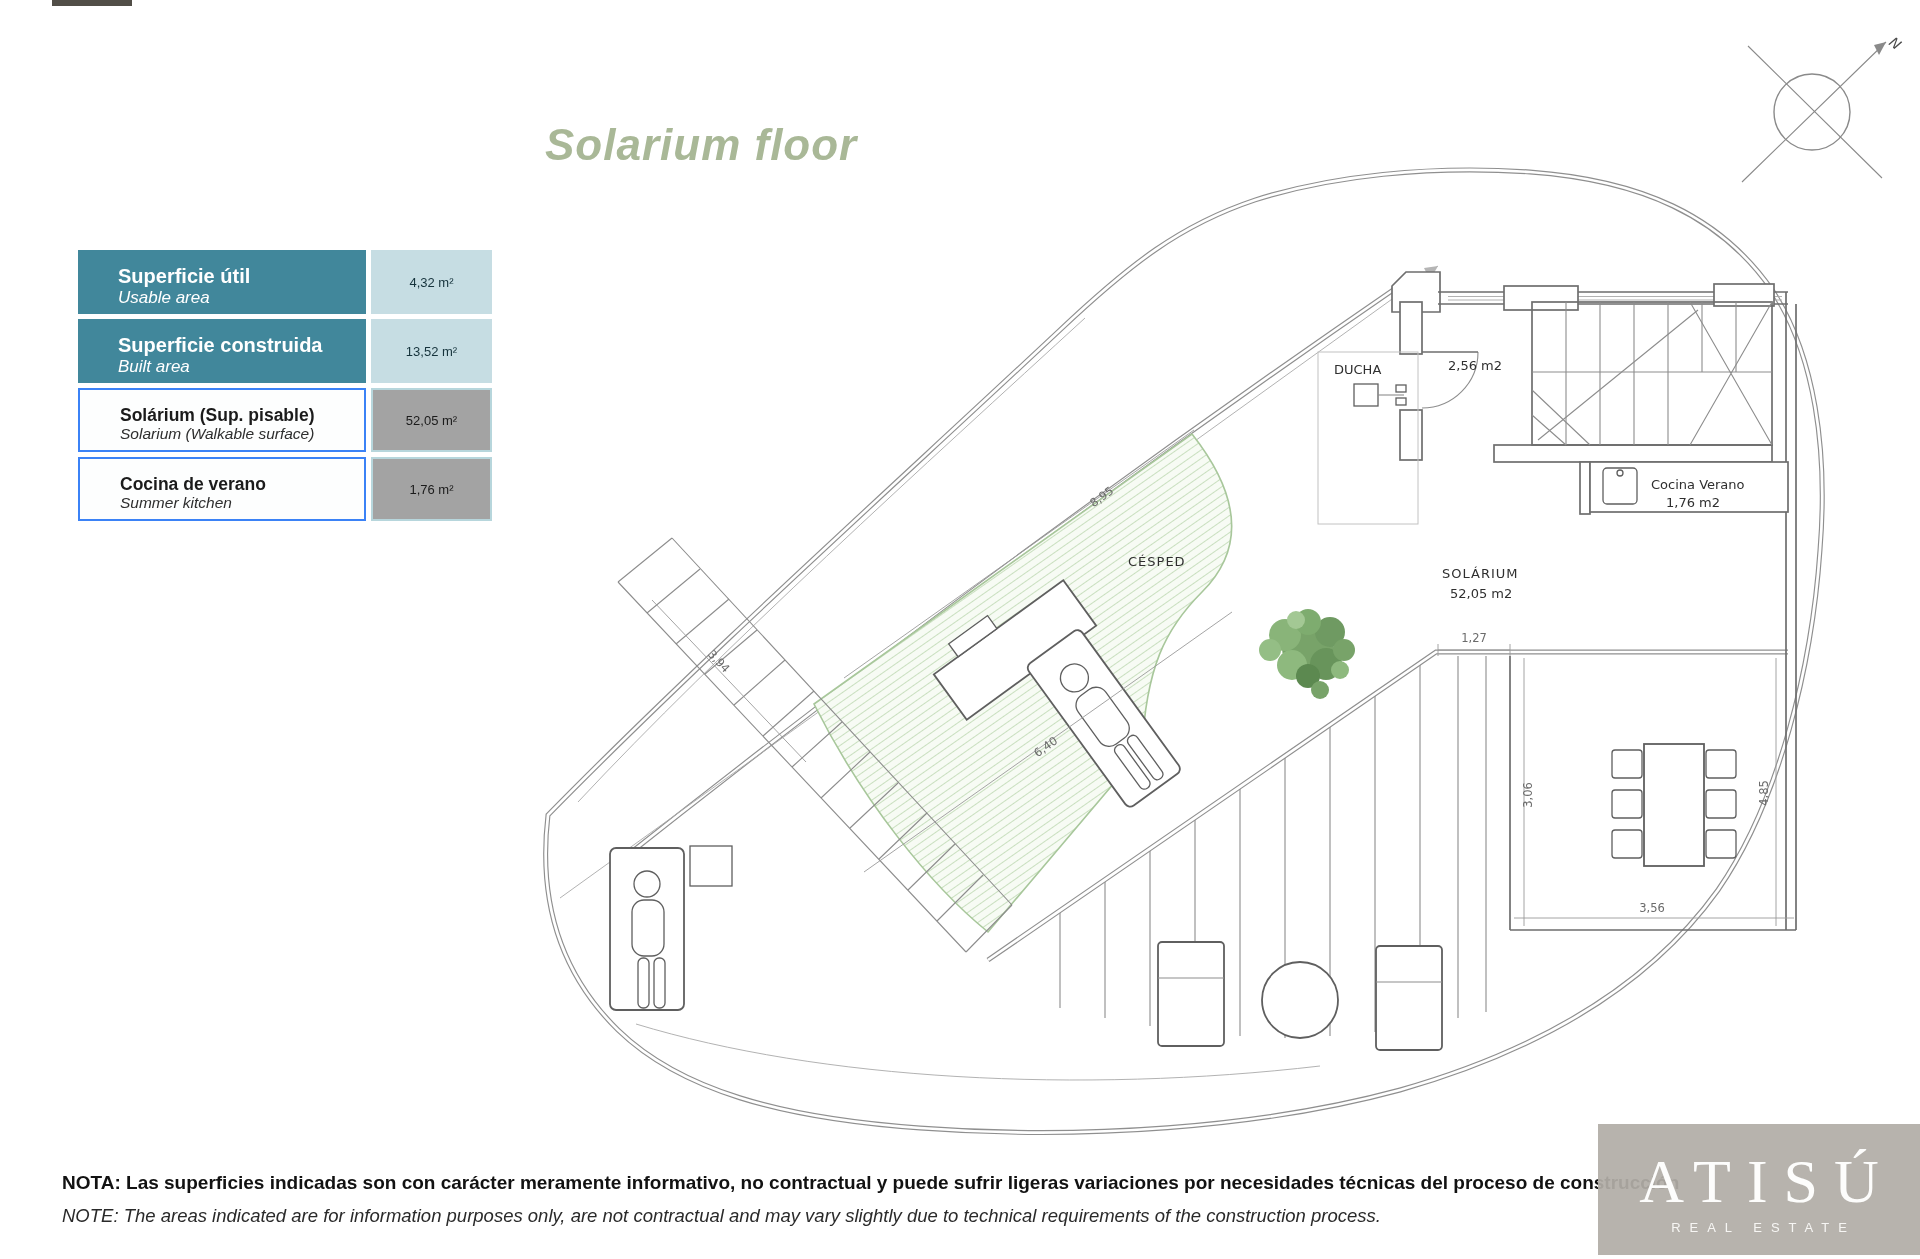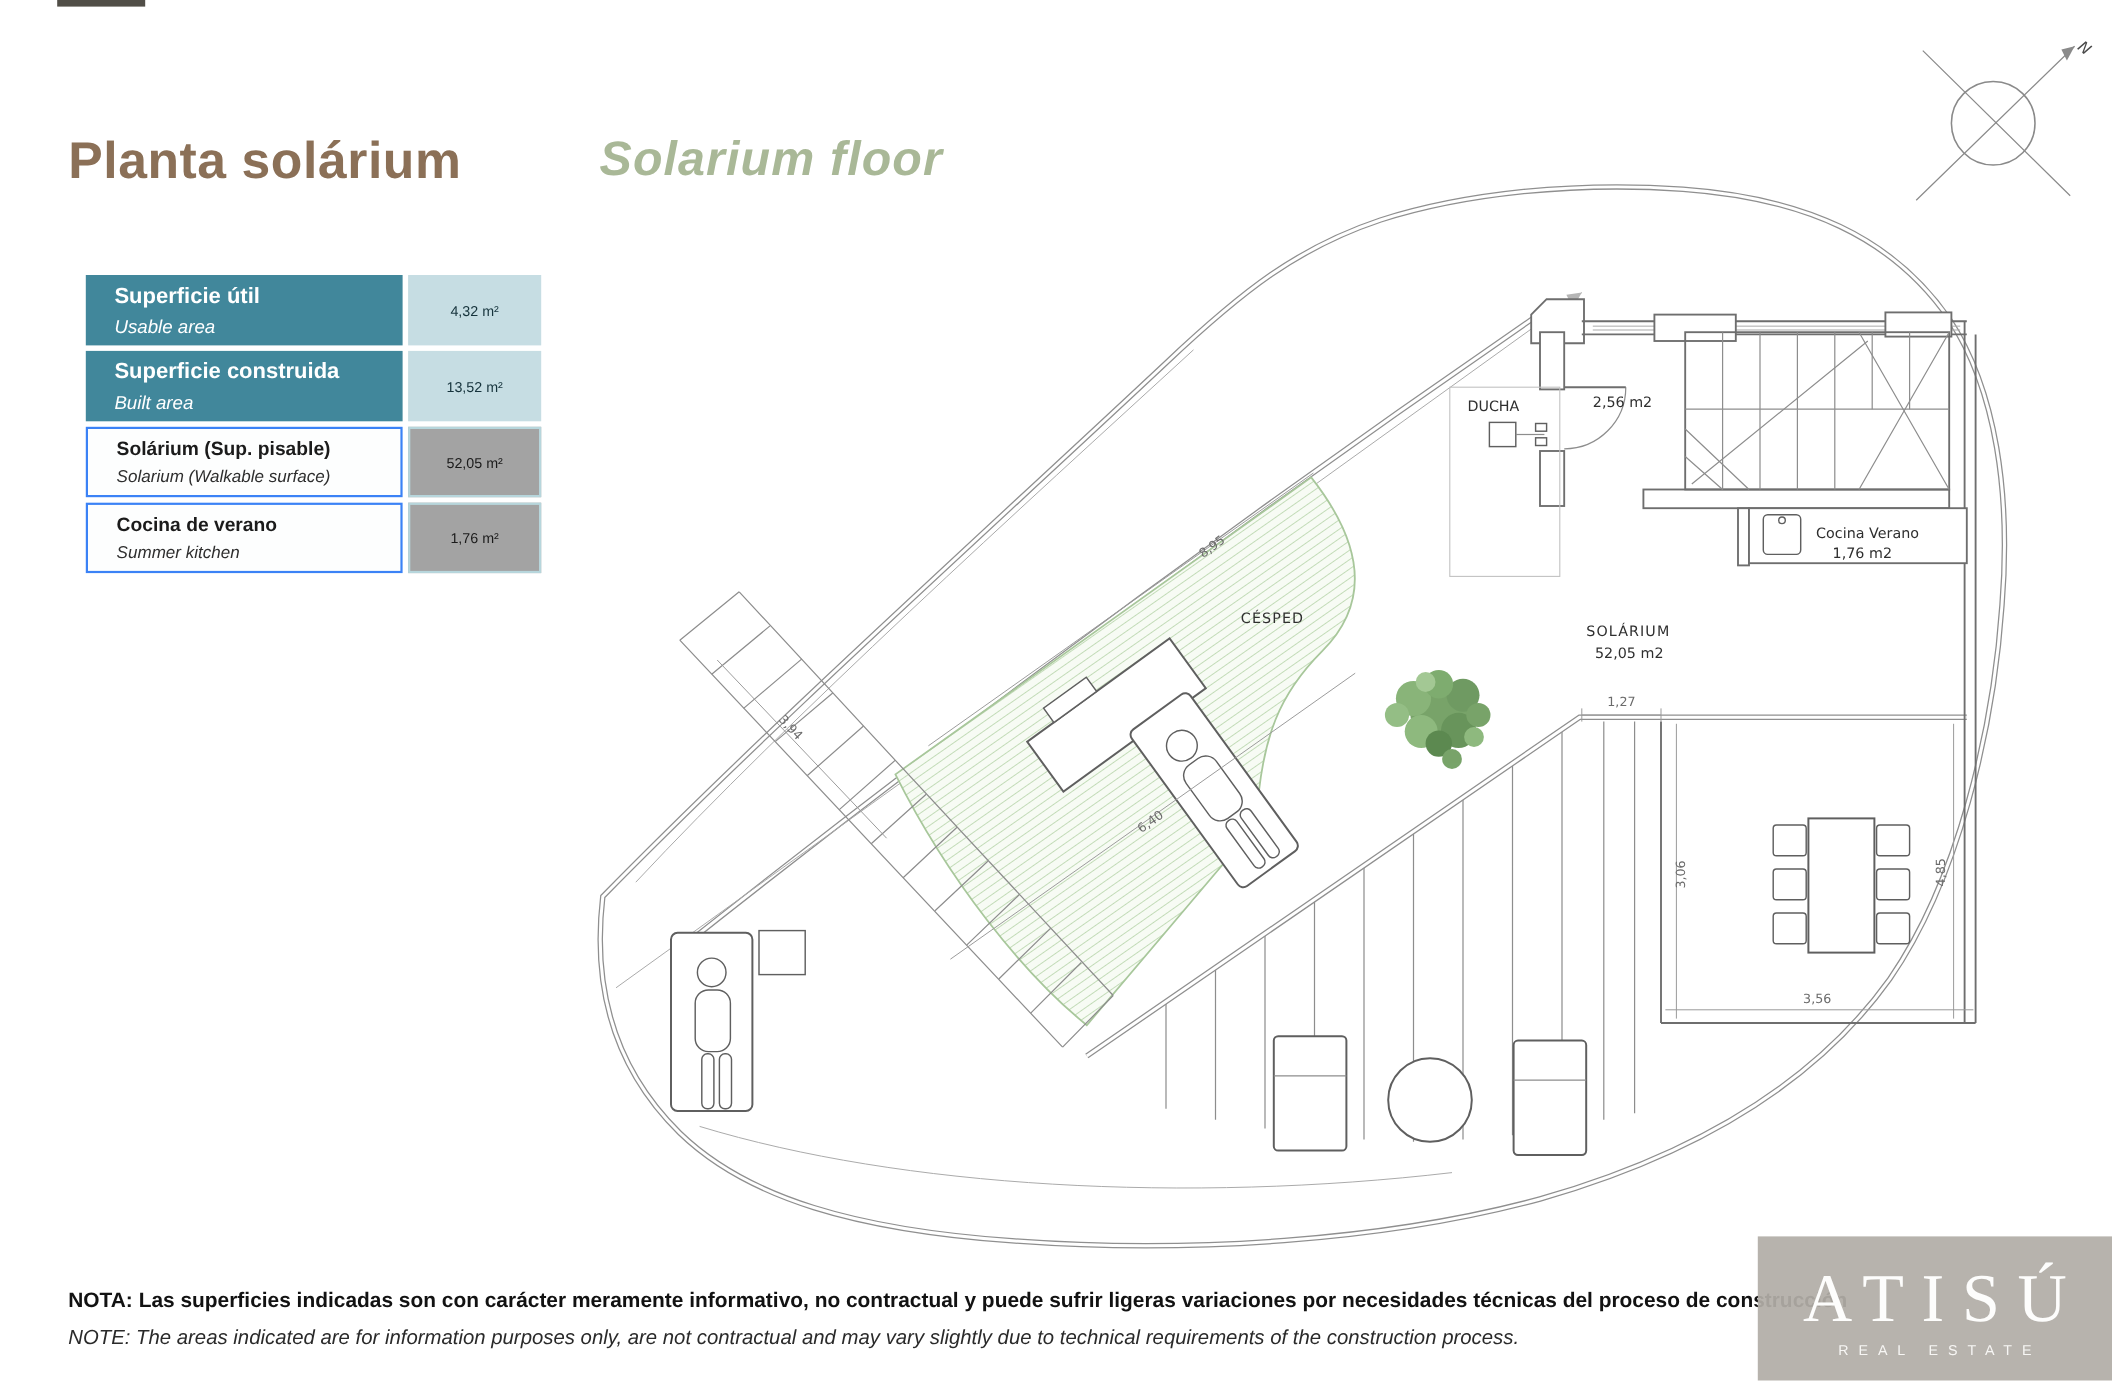--- a/index.html
+++ b/index.html
@@ -6,22 +6,22 @@
   #stage{position:relative;width:1920px;height:1259px;background:#ffffff;overflow:hidden;
          font-family:"Liberation Sans",sans-serif;}
   
   .title-es{position:absolute;left:62px;top:118px;font-size:47px;font-weight:700;
             color:#8b7057;letter-spacing:.5px;}
   .title-en{position:absolute;left:545px;top:120px;font-size:44px;font-weight:700;
             font-style:italic;color:#a9b897;letter-spacing:1px;}
   
   .area-table{position:absolute;left:78px;top:250px;width:416px;}
   .arow{display:flex;margin-bottom:5px;}
-  .acell-label{width:288px;min-height:64px;box-sizing:border-box;padding:8px 0 6px 26px;
-               display:flex;flex-direction:column;justify-content:space-between;}
+  .acell-label{width:288px;min-height:64px;box-sizing:border-box;padding:8px 0 6px 40px;
+               display:flex;flex-direction:column;justify-content:flex-end;}
   .acell-value{width:121px;min-height:64px;box-sizing:border-box;margin-left:5px;
                display:flex;align-items:center;justify-content:center;font-size:13px;}
   .teal .acell-label{background:#41879B;color:#ffffff;}
   .teal .acell-value{background:#c6dde3;color:#16333c;}
   .light .acell-label{background:#fdfefe;border:2px solid #3b82f6;color:#1b1b1b;}
   .light .acell-value{background:#a3a3a3;border:2px solid #b7d6dc;color:#1b1b1b;}
   .lbl-main{font-size:20px;font-weight:700;line-height:1.15;}
   .lbl-sub{font-size:17px;font-style:italic;line-height:1.2;}
   .light .lbl-main{font-size:17.5px;}
   .light .lbl-sub{font-size:15.5px;color:#2e2e2e;}
@@ -51,21 +51,20 @@
   .wm-tag{font-family:Liberation Sans, sans-serif;font-size:13px;color:#f7f6f4;
           letter-spacing:9px;margin-top:8px;margin-left:9px;}
 </style>
 </head>
 <body>
 
 <div id="stage">
 
   <div class="fragment"></div>
 
-  <div class="title-es">Planta solárium</div>
   <div class="title-en">Solarium floor</div>
 
   <div class="area-table">
     <div class="arow teal">
       <div class="acell-label">
         <span class="lbl-main">Superficie útil</span>
         <span class="lbl-sub">Usable area</span>
       </div>
       <div class="acell-value">4,32 m²</div>
     </div>

